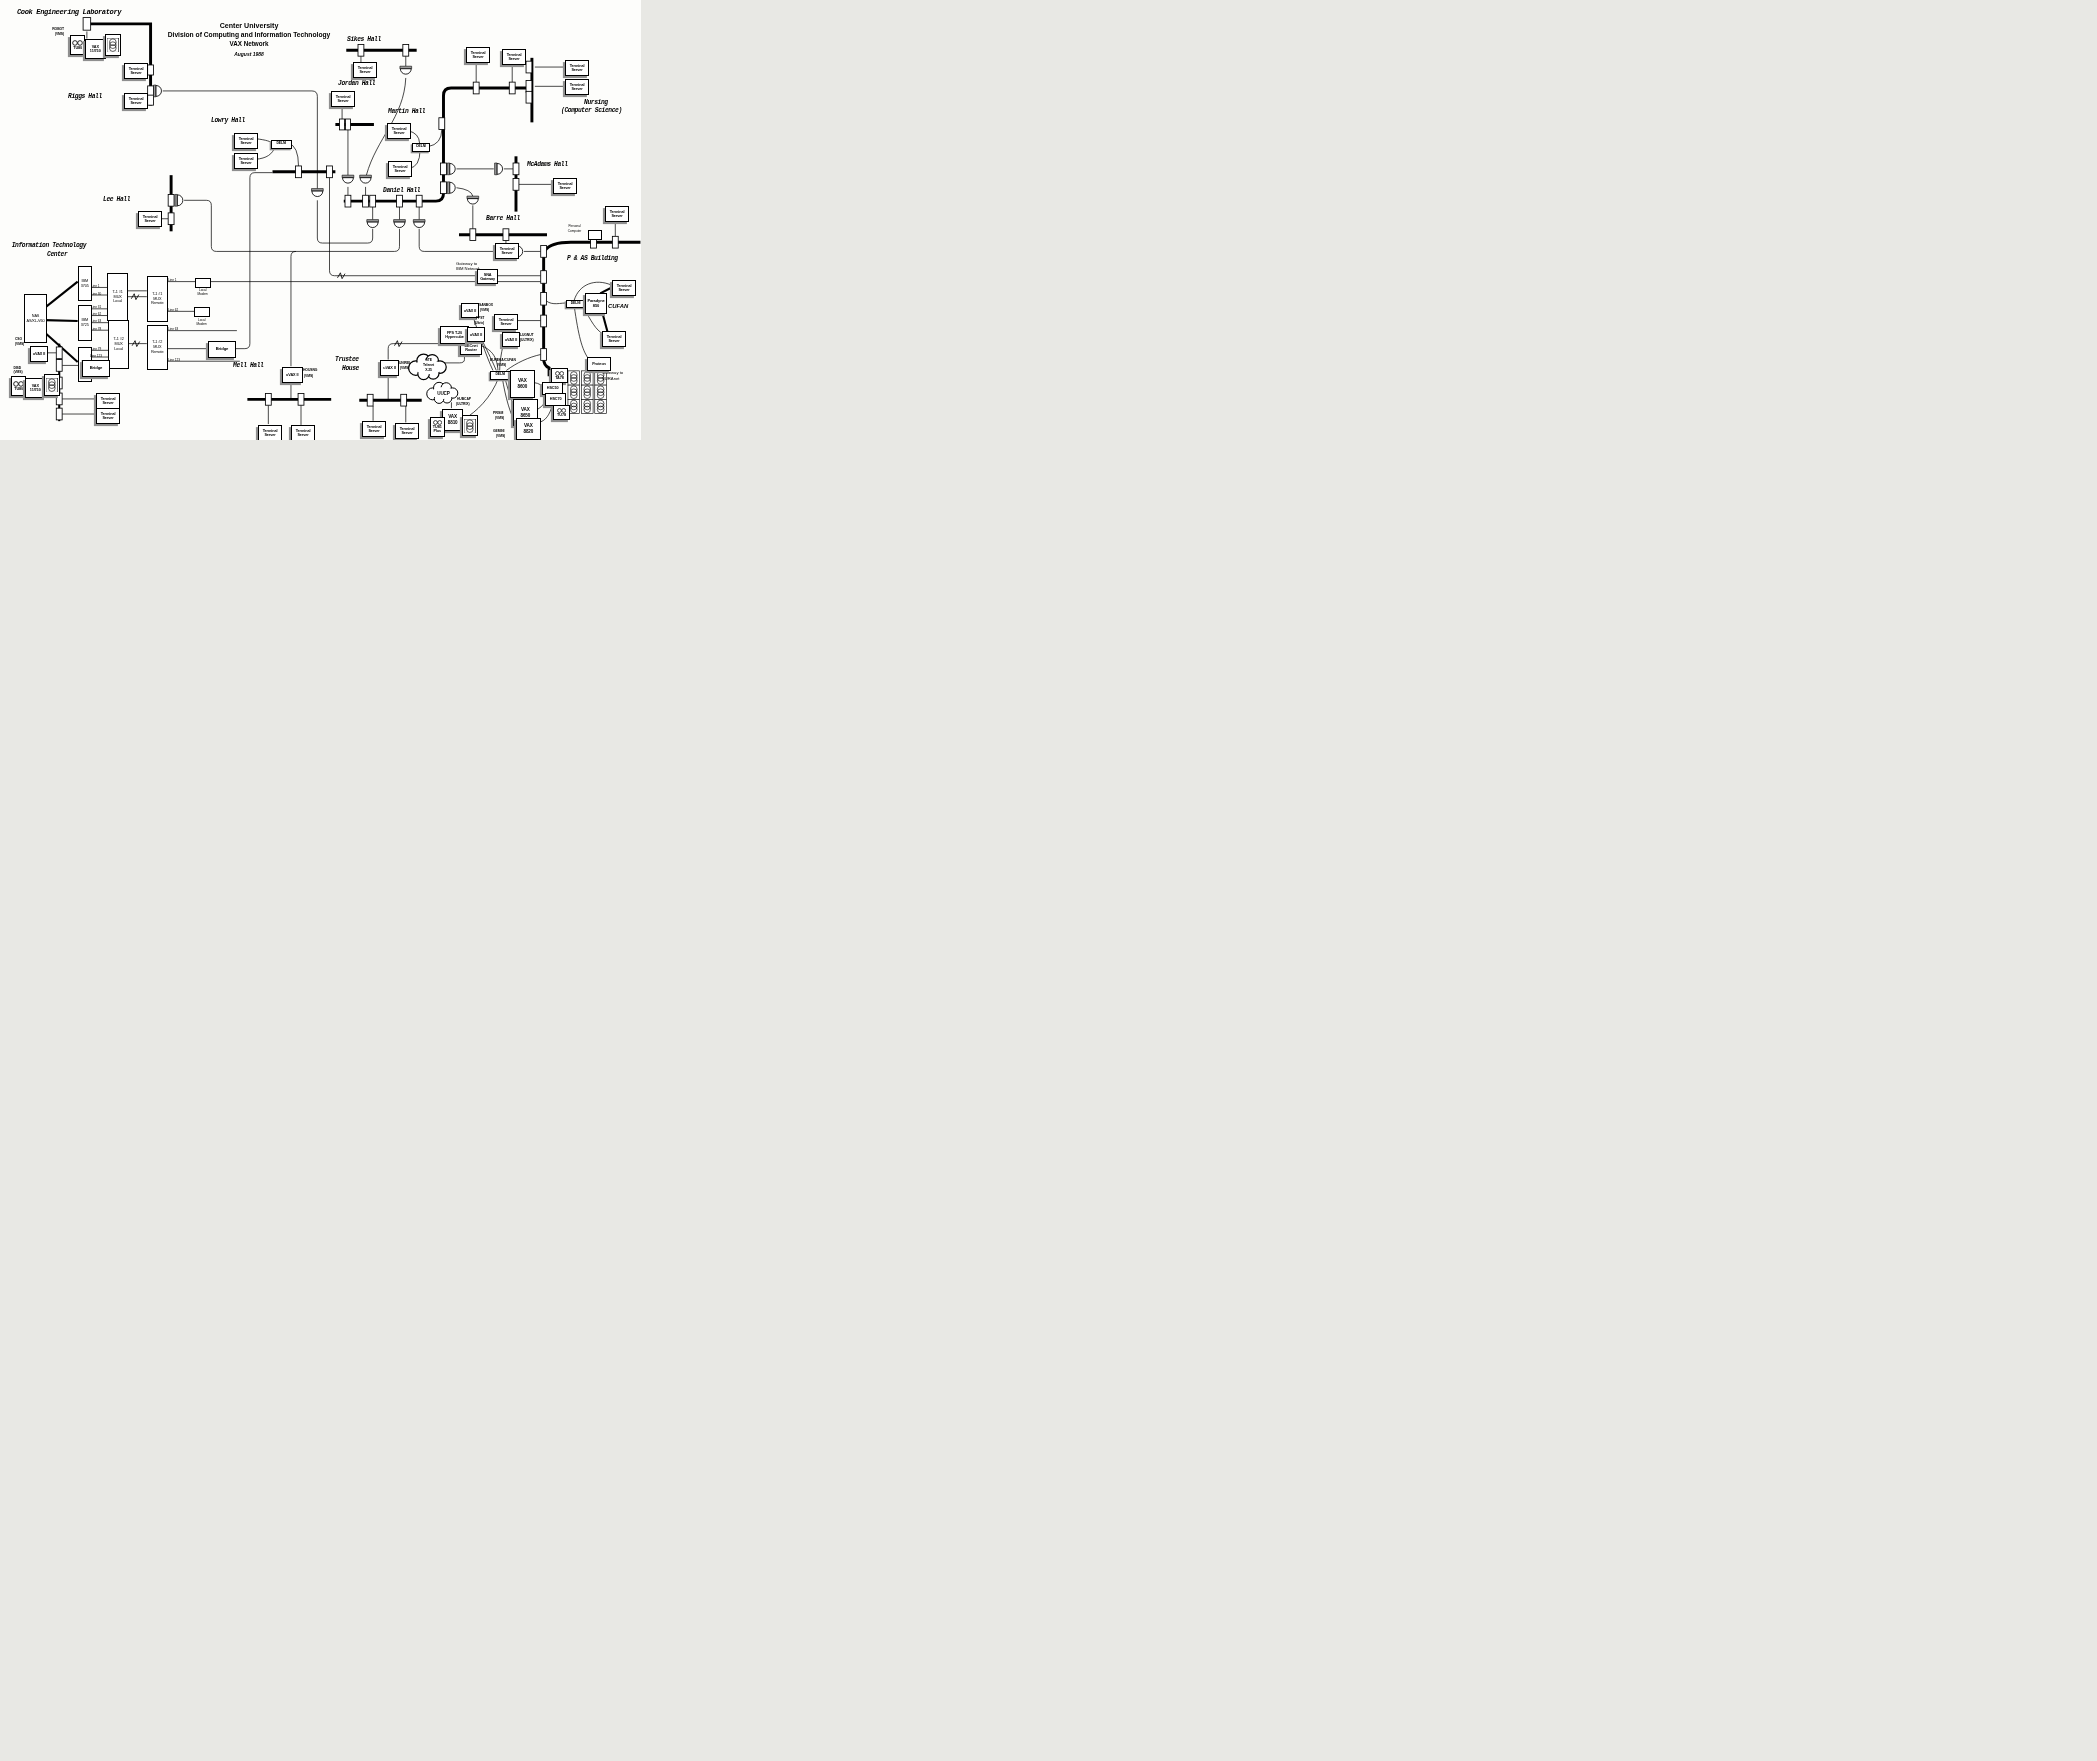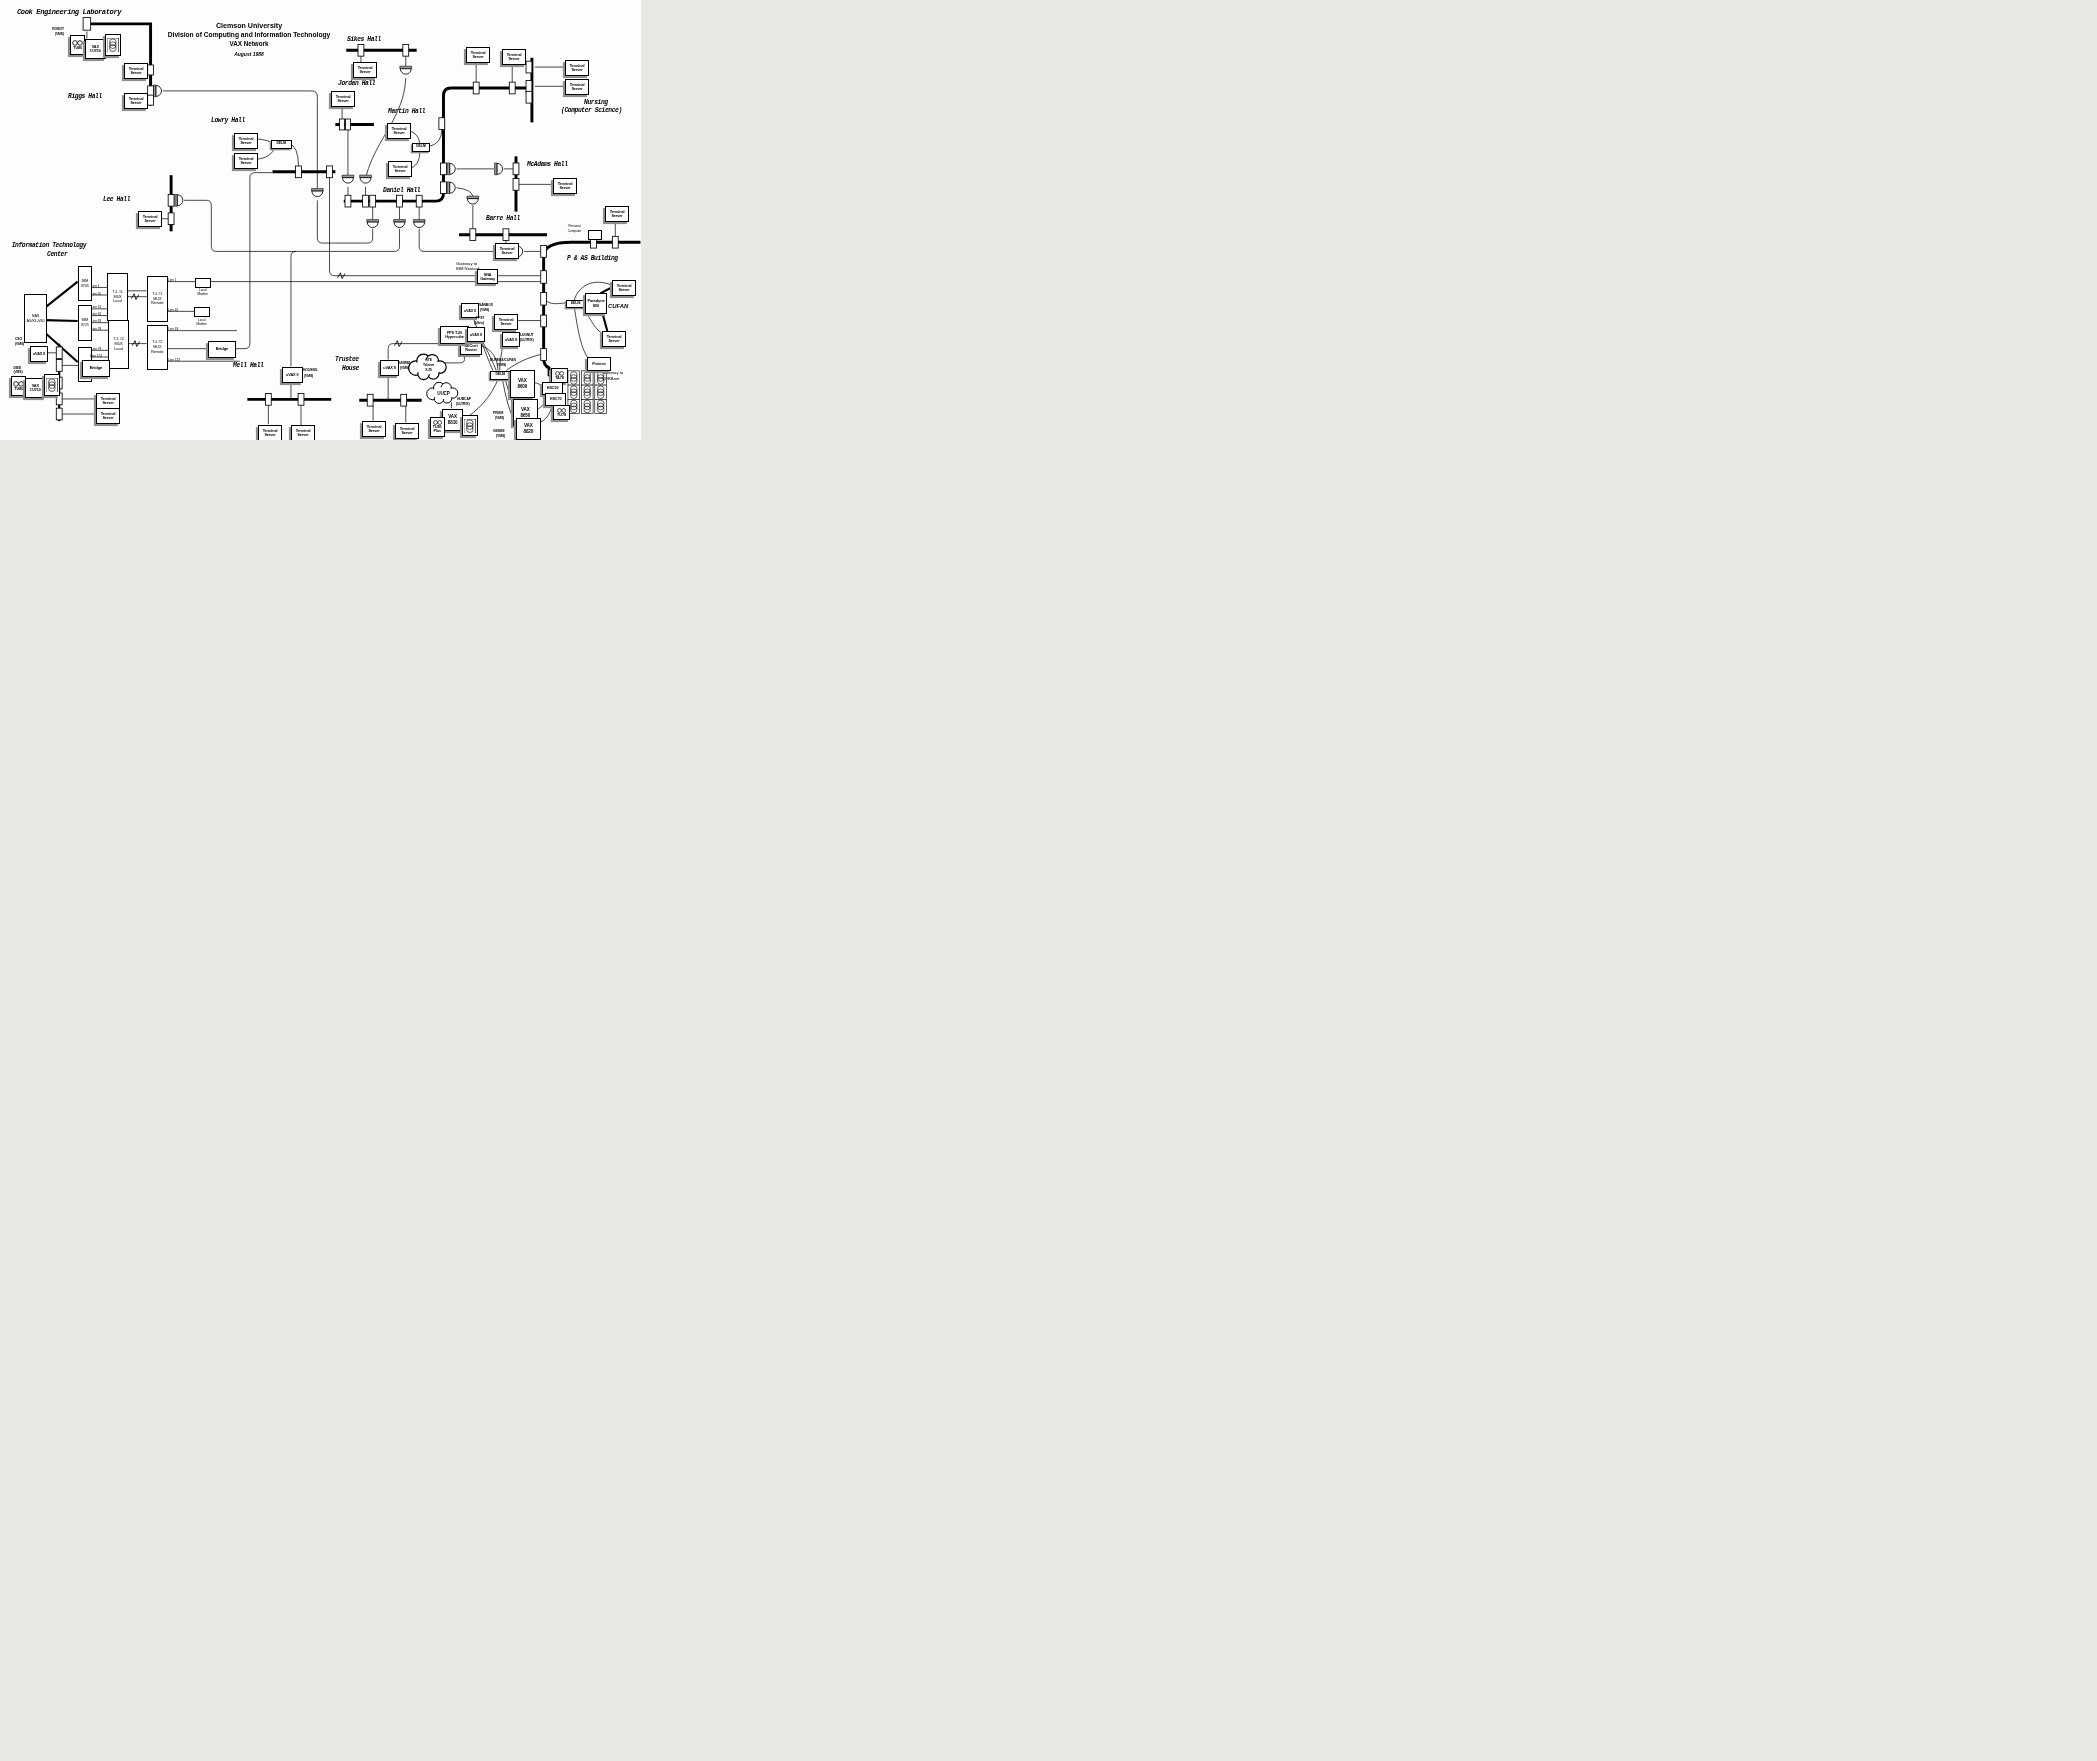--- a/index.html
+++ b/index.html
@@ -263,21 +263,21 @@
     <use href="#dk" transform="translate(1369,936)"></use>
         <use href="#dk" transform="translate(1401,936)"></use>
         <use href="#dk" transform="translate(1433,936)"></use>
     <use href="#dk" transform="translate(1369,970)"></use>
         <use href="#dk" transform="translate(1401,970)"></use>
         <use href="#dk" transform="translate(1433,970)"></use>
   </g>
 </svg>
 
 <div id="title">
-  <div class="t1">Clemson University</div>
+  <div class="t1">Center University</div>
   <div class="t2">Division of Computing and Information Technology</div>
   <div class="t3">VAX Network</div>
   <div class="t4">August 1988</div>
 </div>
 
 <div class="hall big" style="left:17px;top:8.4px">Cook Engineering Laboratory</div>
 <div class="hall" style="left:68px;top:93px">Riggs Hall</div>
 <div class="hall" style="left:347px;top:36px">Sikes Hall</div>
 <div class="hall" style="left:338px;top:80px">Jordan Hall</div>
 <div class="hall" style="left:211px;top:117px">Lowry Hall</div>

